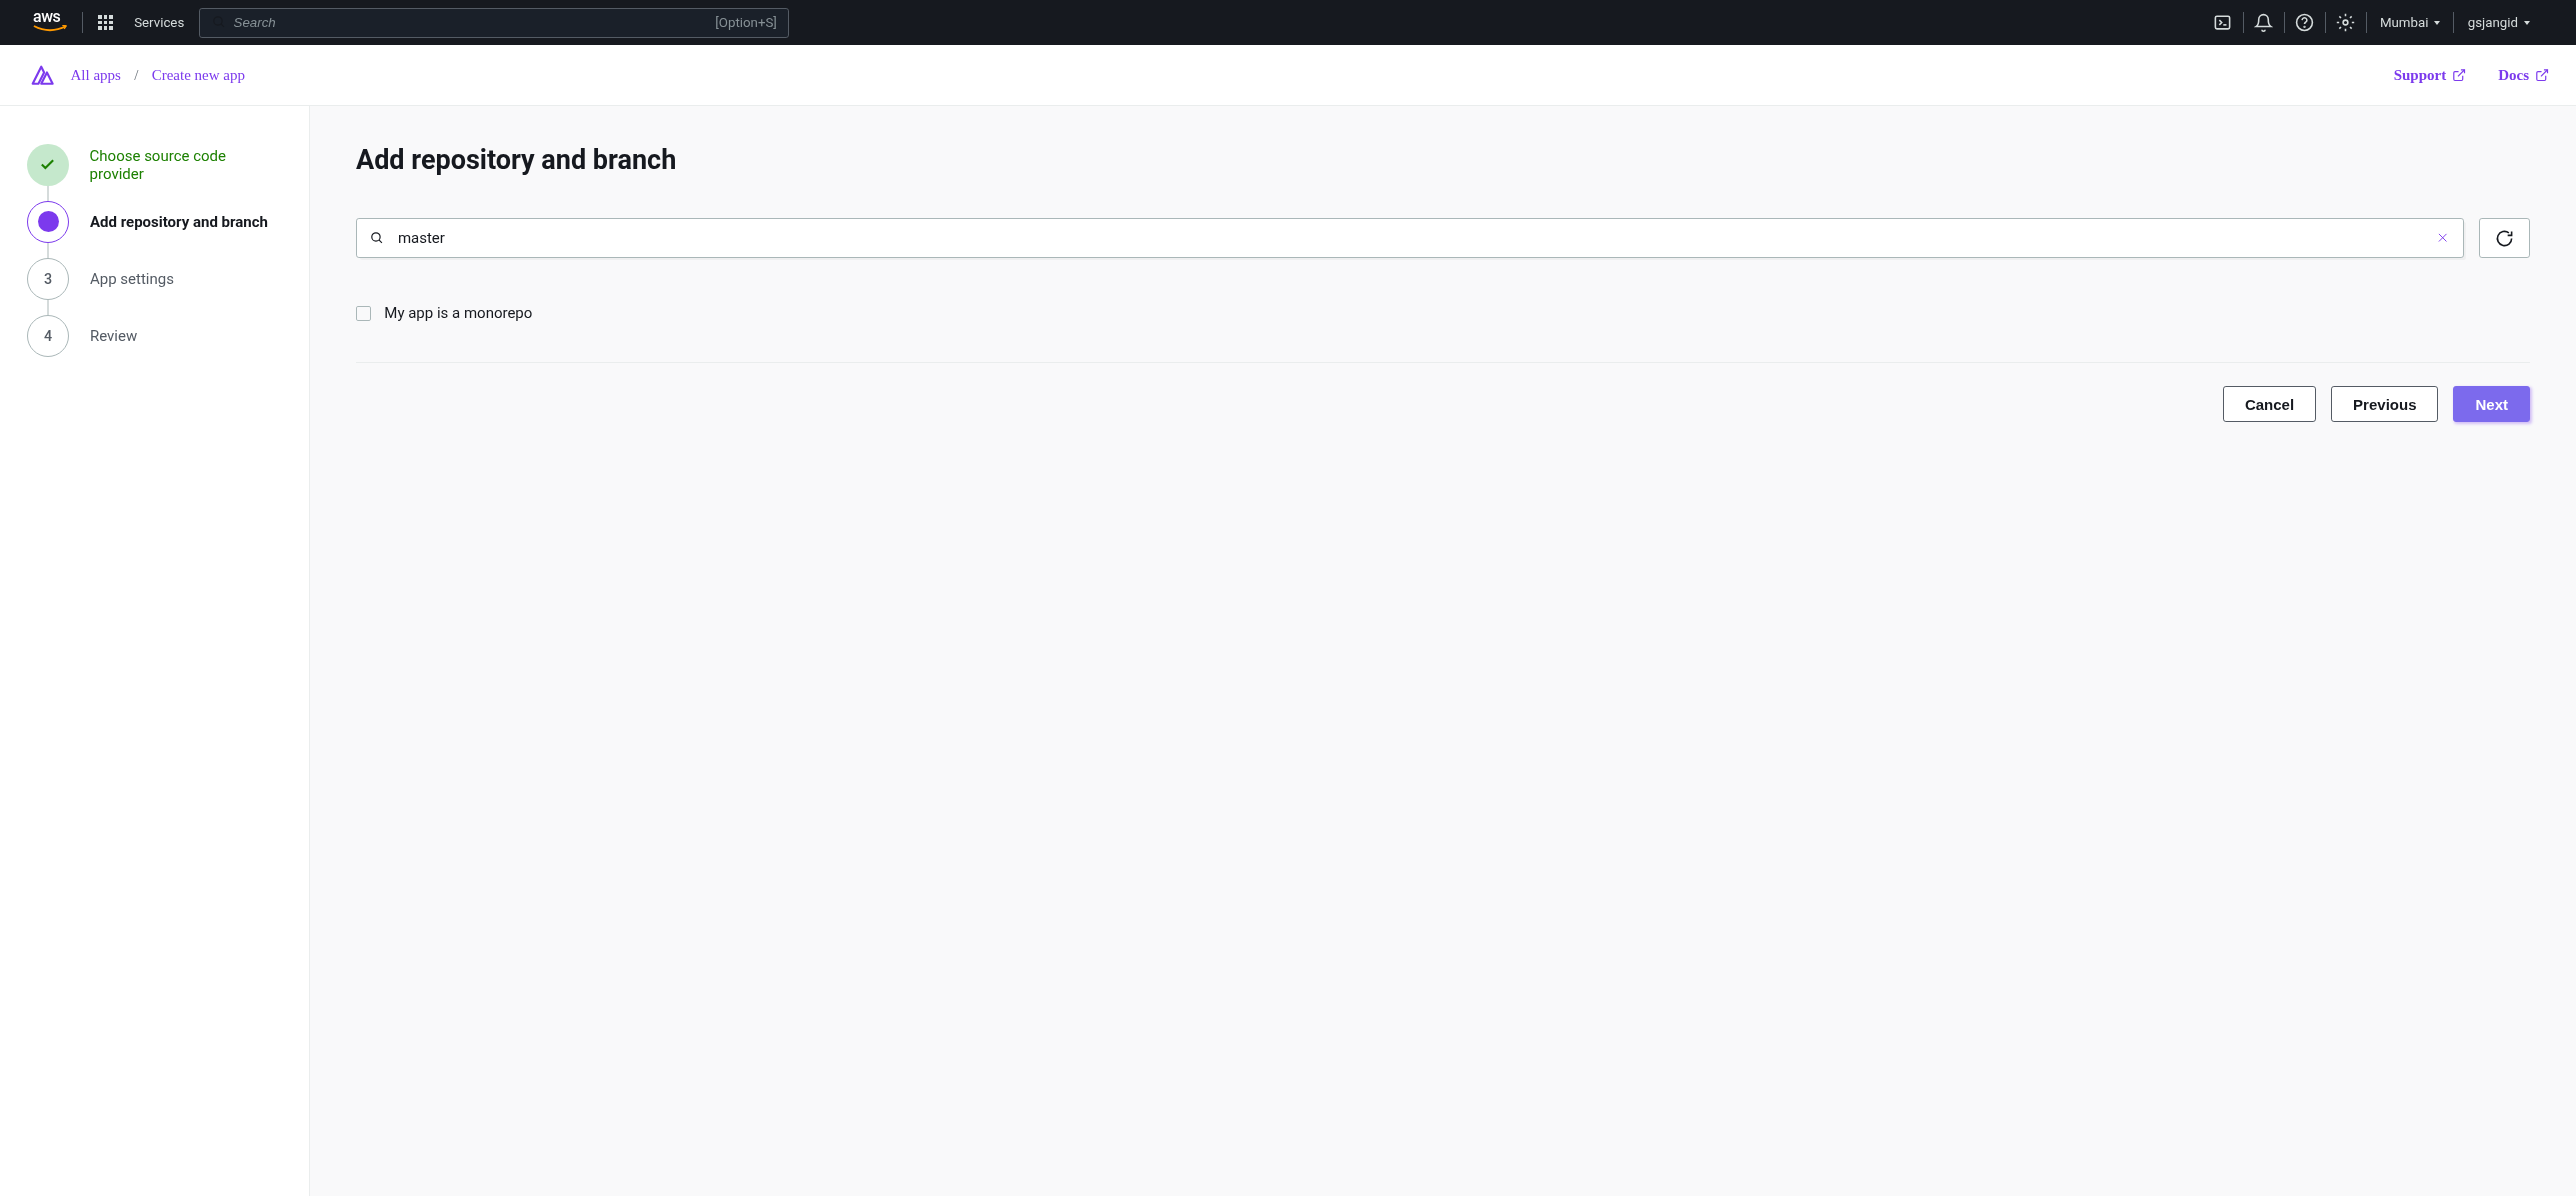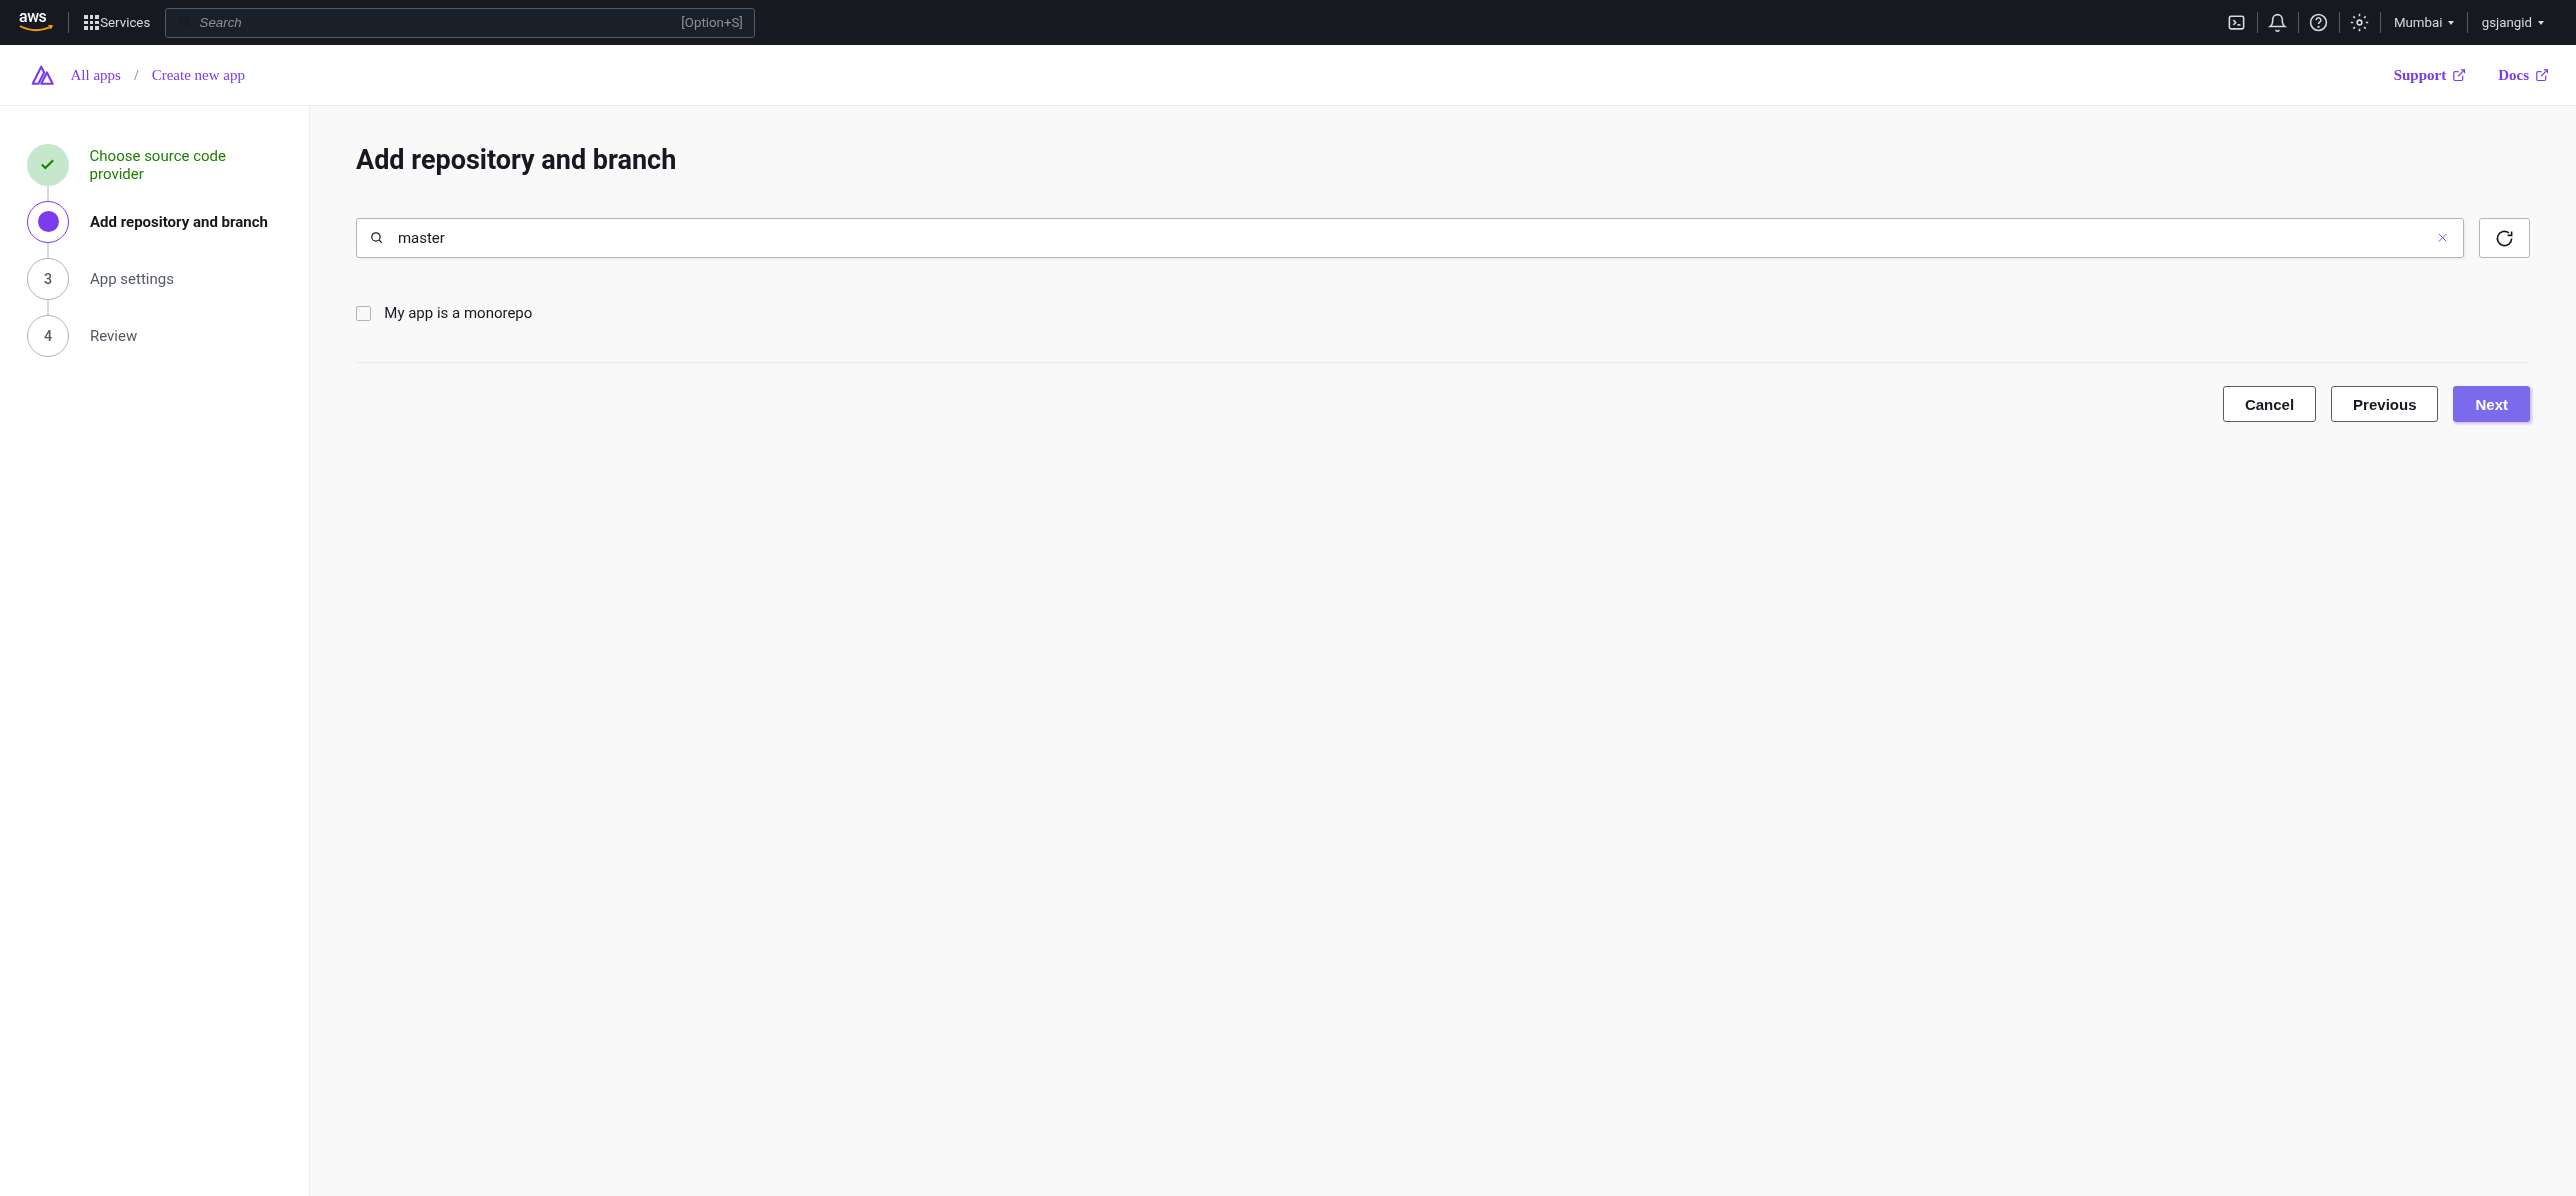--- a/index.html
+++ b/index.html
@@ -12,21 +12,21 @@
       background: #ffffff;
       color: #16191f;
     }
     
     
     .top-header {
       background: #16191f;
       height: 45px;
       display: flex;
       align-items: center;
-      padding: 0 19px;
+      padding: 0 33px;
       gap: 15px;
     }
     .aws-logo {
       color: #ffffff;
       display: flex;
       align-items: center;
       gap: 3.8px;
       font-size: 16px;
       font-weight: 500;
       letter-spacing: -0.5px;
@@ -37,21 +37,21 @@
       margin-top: -3.8px;
     }
     .vdivider {
       width: 1px;
       height: 21px;
       background: #545b64;
     }
     .services-btn {
       display: flex;
       align-items: center;
-      gap: 1px;
+      gap: 21px;
       color: #d5dbdb;
       font-size: 13.3px;
       cursor: pointer;
     }
     .grid-icon {
       display: grid;
       grid-template-columns: repeat(3, 3.8px);
       grid-template-rows: repeat(3, 3.8px);
       gap: 1.9px;
     }

